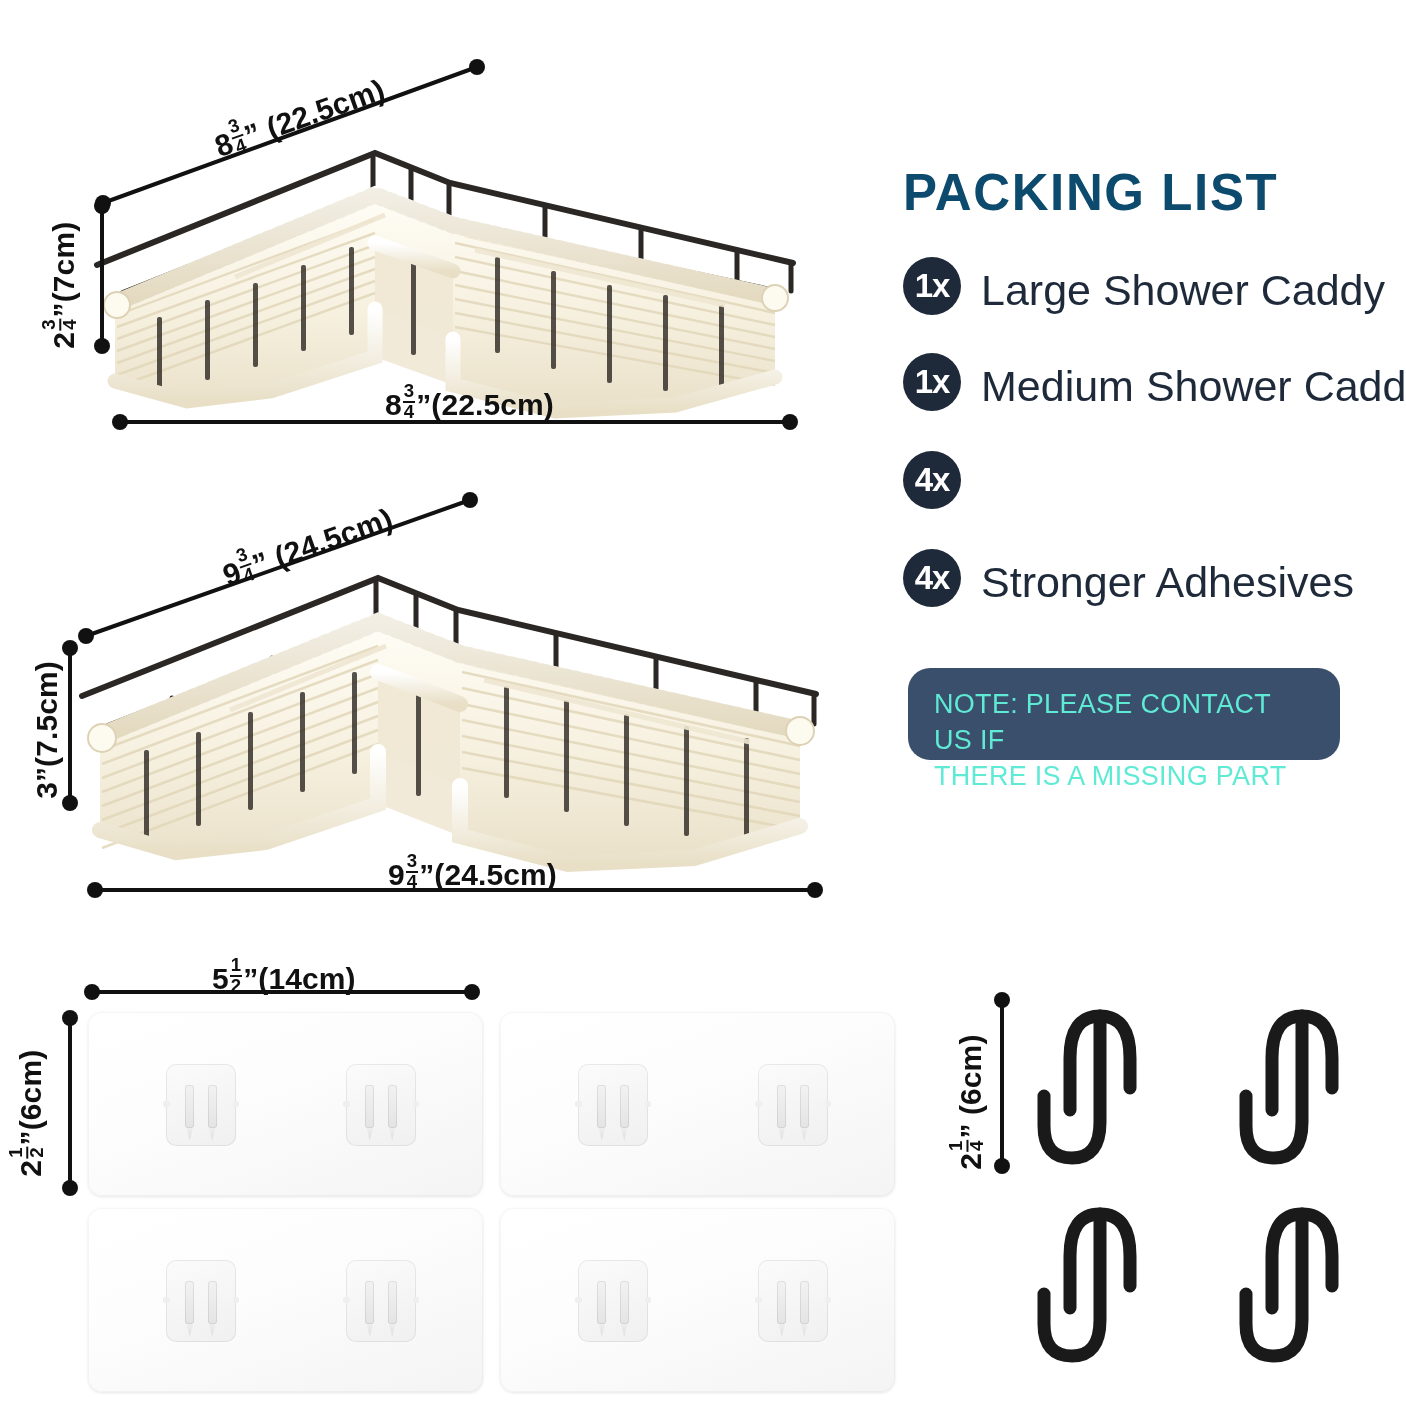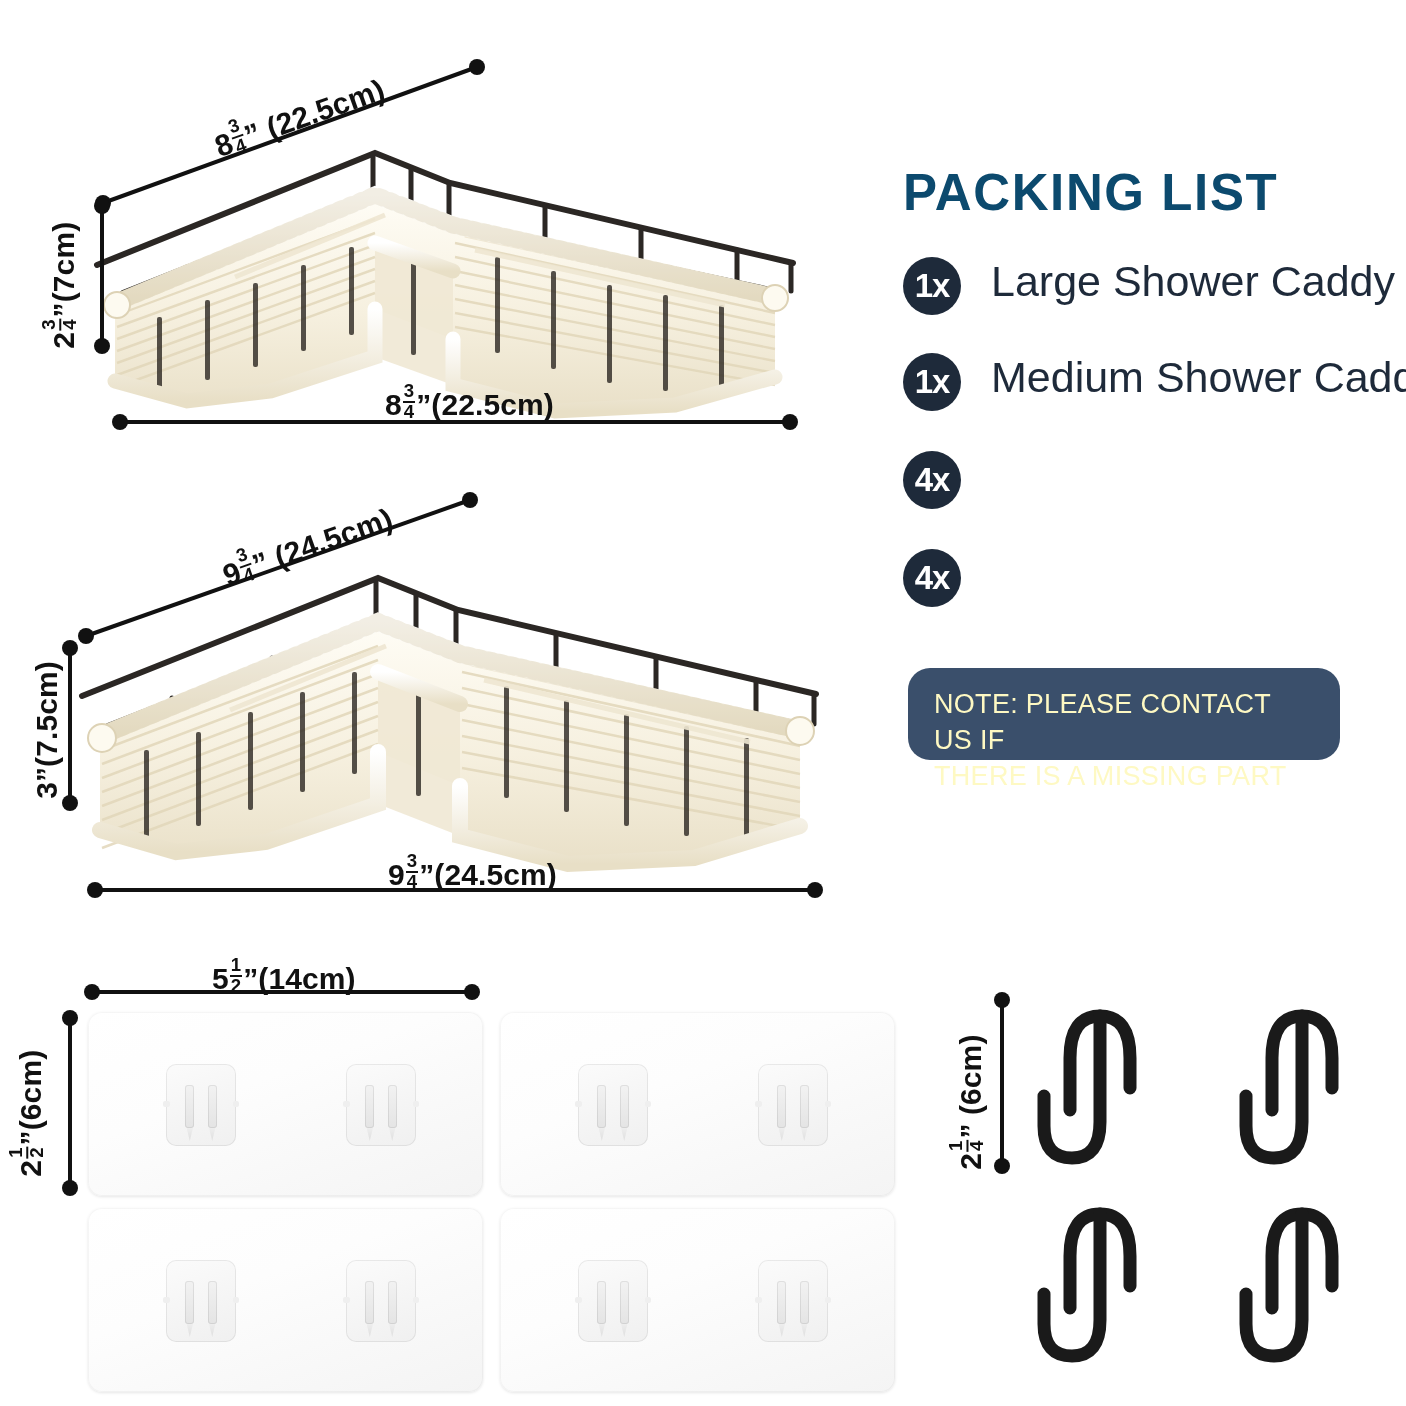--- a/index.html
+++ b/index.html
@@ -13,26 +13,26 @@
              letter-spacing:.1px;white-space:nowrap;font-family:"Liberation Sans",sans-serif;}
   .dim-label .frac{display:inline-block;vertical-align:-0.12em;font-size:.62em;line-height:1;
                    text-align:center;margin:0 1px;}
   .dim-label .frac .n{display:block;border-bottom:2px solid #111;padding:0 1px;}
   .dim-label .frac .d{display:block;padding:0 1px;}
   .rot-label{transform-origin:50% 50%;}
 
   
   .pl-title{position:absolute;font-size:51px;font-weight:700;letter-spacing:1.6px;
             color:#0c4a6e;}
-  .pl-item{position:absolute;display:flex;align-items:flex-start;gap:30px;}
+  .pl-item{position:absolute;display:flex;align-items:flex-end;gap:20px;}
   .pl-badge{width:58px;height:58px;border-radius:50%;background:#1e2a3a;color:#fff;
             display:flex;align-items:center;justify-content:center;
             font-size:33px;font-weight:600;letter-spacing:-1px;flex:0 0 auto;}
   .pl-text{font-size:43px;color:#1e2a3a;font-weight:400;white-space:nowrap;}
-  .note-box{position:absolute;background:#3a4f6b;border-radius:22px;color:#fef9c3;
+  .note-box{position:absolute;background:#3a4f6b;border-radius:22px;color:#5eead4;
             padding:18px 26px 20px 26px;box-sizing:border-box;}
   .note-box span{display:block;font-size:27px;font-weight:500;letter-spacing:.3px;line-height:1.34;}
 
   
   .basket{position:absolute;}
   .basket svg{display:block;overflow:visible;}
 
   
   .pad{position:absolute;border-radius:14px;
        background:linear-gradient(160deg,#ffffff 0%,#fdfdfd 40%,#f4f4f4 100%);
@@ -328,20 +328,21 @@
     <div class="pl-badge">1x</div>
     <div class="pl-text">Medium Shower Caddy</div>
   </div>
 
   <div class="pl-item" style="left:903px;top:451px;">
     <div class="pl-badge">4x</div>
   </div>
 
   <div class="pl-item" style="left:903px;top:549px;">
     <div class="pl-badge">4x</div>
+    <div class="pl-text">Stronger Adhesives</div>
   </div>
 
   <div class="note-box" style="left:908px;top:668px;width:432px;height:92px;">
     <span>NOTE: PLEASE CONTACT US IF</span>
     <span>THERE IS A MISSING PART</span>
   </div>
 
   <div class="abs" style="left:82px;top:980px;width:400px;height:24px;">
     <svg width="400" height="24" style="display:block;overflow:visible">
       <line x1="10" y1="12" x2="390" y2="12" stroke="#111" stroke-width="4"></line>

